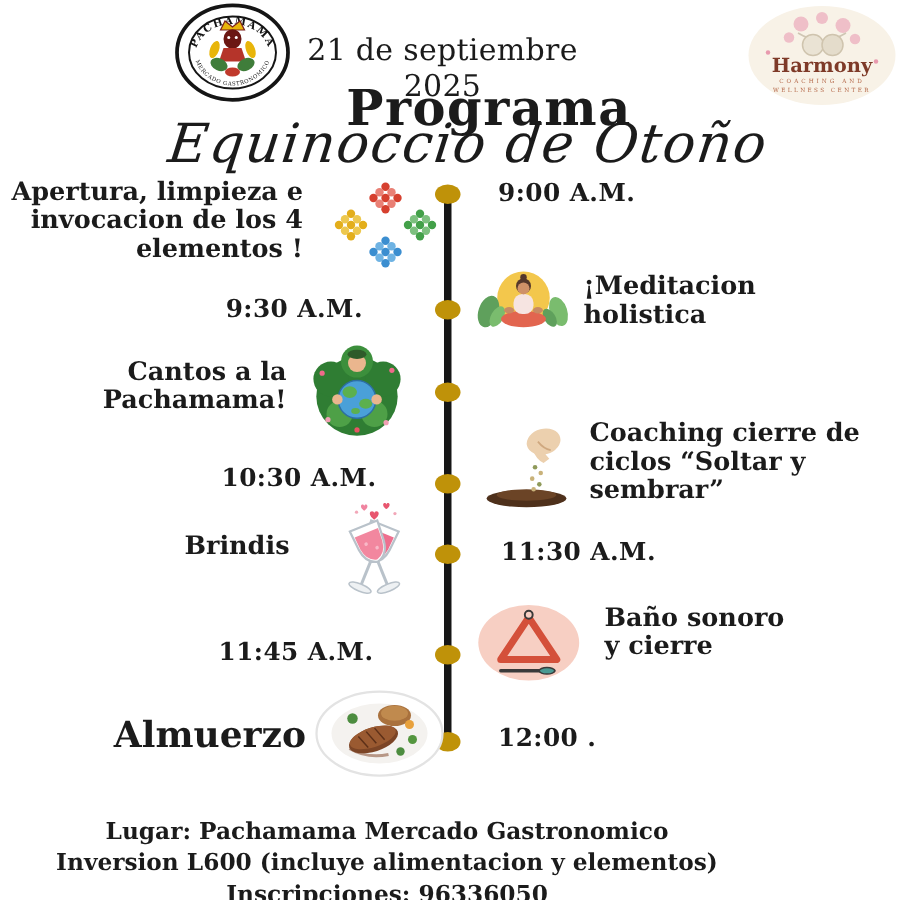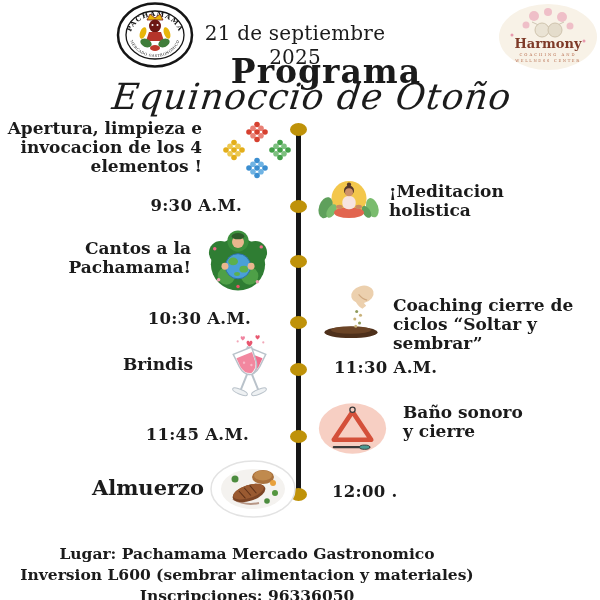--- a/index.html
+++ b/index.html
@@ -9,24 +9,24 @@
         font-size:20px;font-weight:normal;letter-spacing:0.2px;}
   .title{position:absolute;top:52px;left:0;width:574px;text-align:center;
          font-size:33px;font-weight:bold;letter-spacing:1px;margin-left:39px;}
   .subtitle{position:absolute;top:76px;left:12px;width:600px;text-align:center;
             font-size:36px;font-style:italic;transform:skewX(-7deg);letter-spacing:1px;}
   .tl-line{position:absolute;left:296px;top:129px;width:4.5px;height:367px;background:#161616;}
   .dot{position:absolute;left:290px;width:17px;height:13px;border-radius:50%;background:#bf9209;}
   .time{position:absolute;font-size:16.5px;font-weight:600;letter-spacing:0.3px;white-space:nowrap;}
   .activity{position:absolute;font-size:17px;font-weight:600;line-height:1.13;white-space:pre-line;}
   .a-left{text-align:right;}
-  .big{font-size:21px;}
+  .big{font-size:24px;}
   .icon{position:absolute;}
   .icon svg{display:block;width:100%;height:100%;}
-  .footer-line{position:absolute;left:5px;width:484px;text-align:center;
+  .footer-line{position:absolute;left:16px;width:484px;text-align:center;
                font-size:15.5px;font-weight:600;}
 </style>
 </head>
 <body>
 
 <div class="poster">
 
 
   <div class="icon" style="left:116px;top:2px;width:78px;height:66px;">
     <svg viewBox="0 0 78 66">
@@ -133,20 +133,21 @@
           <circle cx="40" cy="43.2" r="2.8" fill="#6fb3e3"></circle>
         <circle cx="28" cy="47" r="2.8"></circle>
           <circle cx="36" cy="47" r="2.8"></circle>
           <circle cx="44" cy="47" r="2.8"></circle>
         <circle cx="32" cy="50.8" r="2.8" fill="#6fb3e3"></circle>
           <circle cx="40" cy="50.8" r="2.8" fill="#6fb3e3"></circle>
           <circle cx="36" cy="54.5" r="2.8"></circle>
       </g>
     </svg>
   </div>
+  <div class="time" style="left:332px;top:119px;">9:00 A.M.</div>
 
   <div class="time" style="right:358px;top:196px;">9:30 A.M.</div>
   <div class="icon" style="left:315px;top:176px;width:68px;height:50px;">
     <svg viewBox="0 0 80 60">
       <circle cx="40" cy="27" r="21" fill="#f3c74c"></circle>
       <ellipse cx="12" cy="38" rx="8" ry="13" fill="#5fa05c" transform="rotate(18 12 38)"></ellipse>
       <ellipse cx="19" cy="42" rx="5" ry="9" fill="#7abc6e" transform="rotate(30 19 42)"></ellipse>
       <ellipse cx="68" cy="38" rx="7" ry="12" fill="#7abc6e" transform="rotate(-18 68 38)"></ellipse>
       <ellipse cx="61" cy="43" rx="4.5" ry="8" fill="#5fa05c" transform="rotate(-32 61 43)"></ellipse>
       <ellipse cx="40" cy="44" rx="18" ry="6.5" fill="#e2654f"></ellipse>
@@ -197,21 +198,21 @@
       <path d="M38,12 q4,5 9,6" stroke="#cfa87f" stroke-width="1.2" fill="none"></path>
       <g fill="#8f9a5a">
         <circle cx="36" cy="30" r="1.6"></circle>
           <circle cx="40" cy="34" r="1.6" fill="#c9b27a"></circle>
         <circle cx="34" cy="38" r="1.6" fill="#c9b27a"></circle>
           <circle cx="39" cy="42" r="1.6"></circle>
         <circle cx="35" cy="45.5" r="1.6" fill="#c9b27a"></circle>
       </g>
     </svg>
   </div>
-  <div class="activity" style="left:393px;top:296px;">Coaching cierre de
+  <div class="activity" style="left:393px;top:280px;">Coaching cierre de
 ciclos “Soltar y
 sembrar”</div>
 
   <div class="activity a-left" style="right:407px;top:355px;">Brindis</div>
   <div class="icon" style="left:216px;top:335px;width:67px;height:70px;">
     <svg viewBox="0 0 68 70">
       <g transform="rotate(22 24 58)">
         <path d="M14,12 L34,12 L33,26 Q32,36 24,38 Q16,36 15,26 Z" fill="#ffffff" stroke="#b9c2ca" stroke-width="1.5"></path>
         <path d="M15.5,17 L32.5,17 L32,26 Q31,34.5 24,36.5 Q17,34.5 16,26 Z" fill="#ee6f8e"></path>
         <circle cx="21" cy="24" r="1.2" fill="#f8b9c8"></circle>
@@ -264,16 +265,16 @@
       <ellipse cx="54" cy="16.5" rx="9" ry="5" fill="#c08a4e"></ellipse>
       <circle cx="26" cy="20" r="3.5" fill="#4c8c3f"></circle>
       <circle cx="66" cy="34" r="3" fill="#54963f"></circle>
       <circle cx="58" cy="42" r="2.8" fill="#4c8c3f"></circle>
       <circle cx="64" cy="24" r="3" fill="#e8a13c"></circle>
     </svg>
   </div>
   <div class="time" style="left:332px;top:482px;">12:00 .</div>
 
   <div class="footer-line" style="top:544px;">Lugar: Pachamama Mercado Gastronomico</div>
-  <div class="footer-line" style="top:565px;">Inversion L600  (sembrar alimentacion y materiales)</div>
+  <div class="footer-line" style="top:565px;">Inversion L600  (incluye alimentacion y elementos)</div>
   <div class="footer-line" style="top:586px;">Inscripciones: 96336050</div>
 
 </div>
 
 </body></html>

